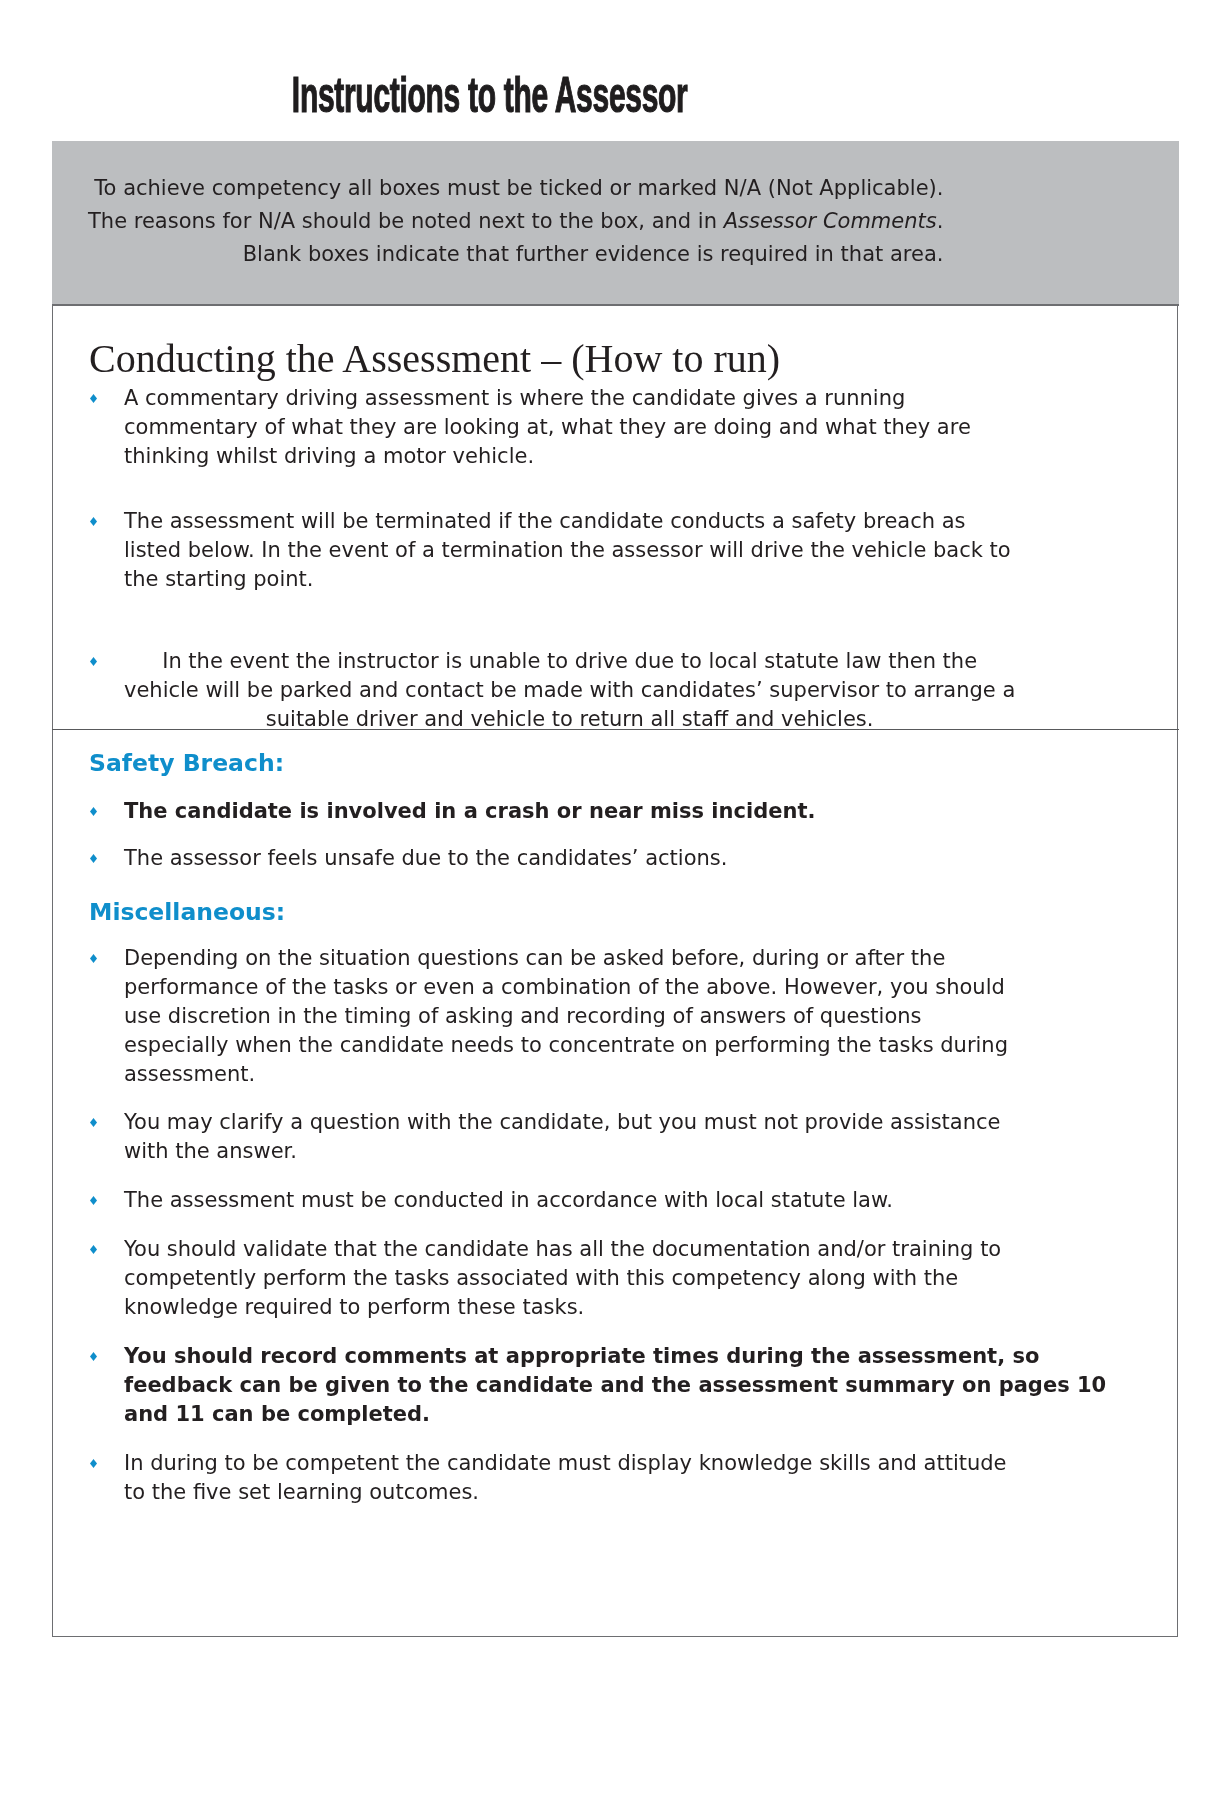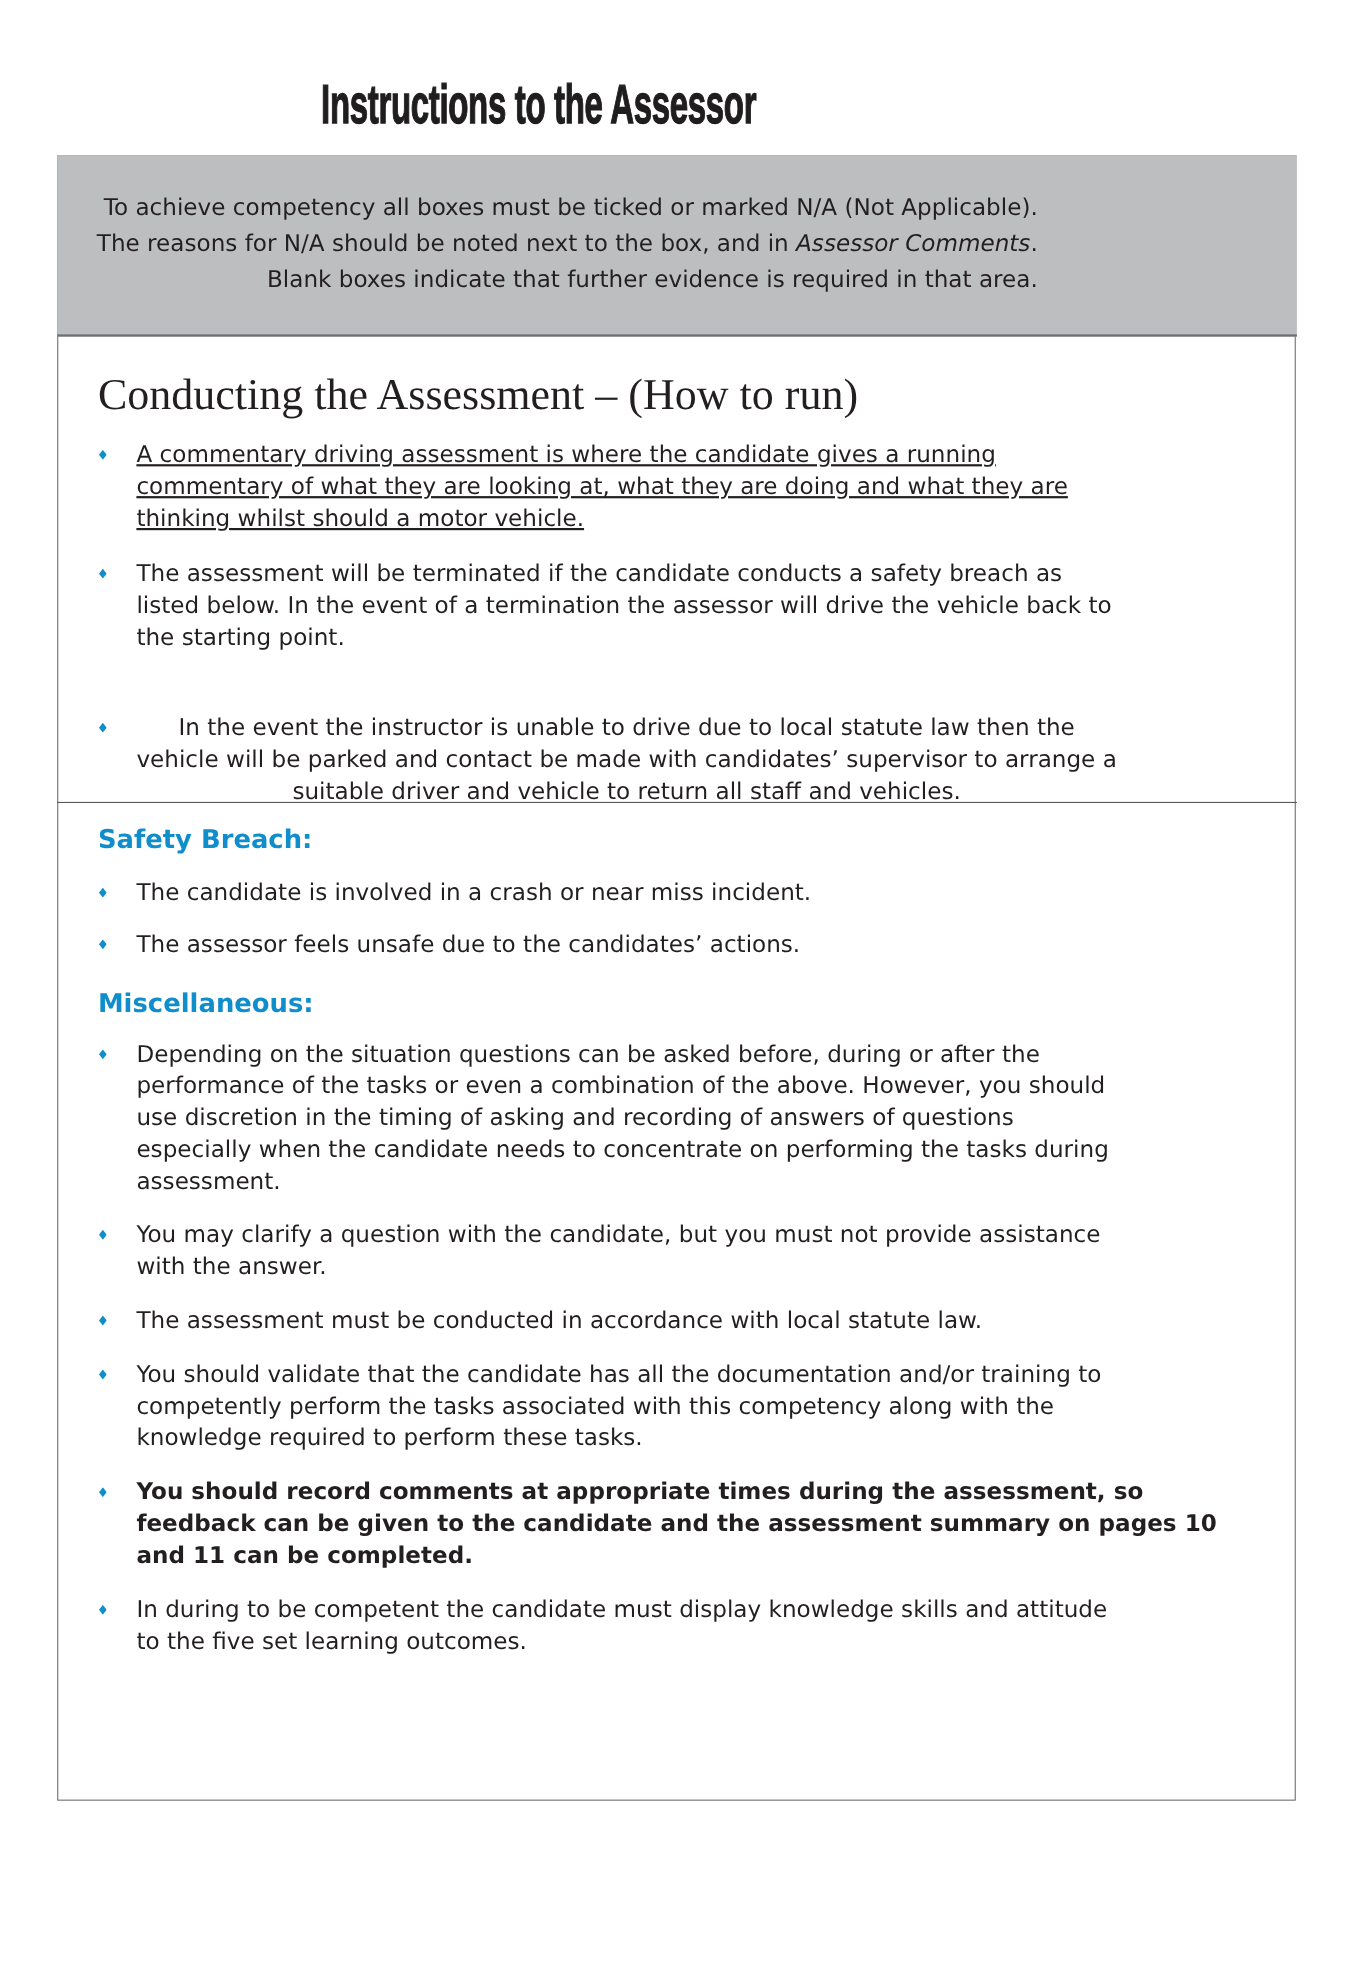--- a/index.html
+++ b/index.html
@@ -68,29 +68,29 @@
 
 <div class="grey-panel"></div>
 <div class="grey-text">
   <span class="line"><span>To achieve competency all boxes must be ticked or marked N/A (Not Applicable).</span></span>
   <span class="line"><span>The reasons for N/A should be noted next to the box, and in </span><em>Assessor Comments</em><span>.</span></span>
   <span class="line"><span>Blank boxes indicate that further evidence is required in that area.</span></span>
 </div>
 
 <h2 class="serif-heading" style="margin:0;font-weight:normal;">Conducting the Assessment – (How to run)</h2>
 
-<div class="bullet" style="top:399px;text-decoration:underline;">
+<div class="bullet" style="top:384px;">
   <span class="diamond">
       <svg width="7" height="9" viewBox="0 0 7 9">
         <polygon points="3.5,0 7,4.5 3.5,9 0,4.5" fill="#0f8ecb"></polygon>
       </svg>
     </span>
   <span class="line">A commentary driving assessment is where the candidate gives a running</span>
   <span class="line">commentary of what they are looking at, what they are doing and what they are</span>
-  <span class="line">thinking whilst should a motor vehicle.</span>
+  <span class="line">thinking whilst driving a motor vehicle.</span>
 </div>
 
 <div class="bullet" style="top:507px;">
   <span class="diamond">
       <svg width="7" height="9" viewBox="0 0 7 9">
         <polygon points="3.5,0 7,4.5 3.5,9 0,4.5" fill="#0f8ecb"></polygon>
       </svg>
     </span>
   <span class="line">The assessment will be terminated if the candidate conducts a safety breach as</span>
   <span class="line">listed below. In the event of a termination the assessor will drive the vehicle back to</span>
@@ -105,21 +105,21 @@
     </span>
   <span class="line">In the event the instructor is unable to drive due to local statute law then the</span>
   <span class="line">vehicle will be parked and contact be made with candidates’ supervisor to arrange a</span>
   <span class="line">suitable driver and vehicle to return all staff and vehicles.</span>
 </div>
 
 <div class="separator"></div>
 
 <h3 class="blue-heading" style="top:748px;margin:0;">Safety Breach:</h3>
 
-<div class="bullet" style="top:797px;">
+<div class="bullet" style="top:797px;font-weight:bold;">
   <span class="diamond">
       <svg width="7" height="9" viewBox="0 0 7 9">
         <polygon points="3.5,0 7,4.5 3.5,9 0,4.5" fill="#0f8ecb"></polygon>
       </svg>
     </span>
   <span class="line">The candidate is involved in a crash or near miss incident.</span>
 </div>
 
 <div class="bullet" style="top:844px;">
   <span class="diamond">

